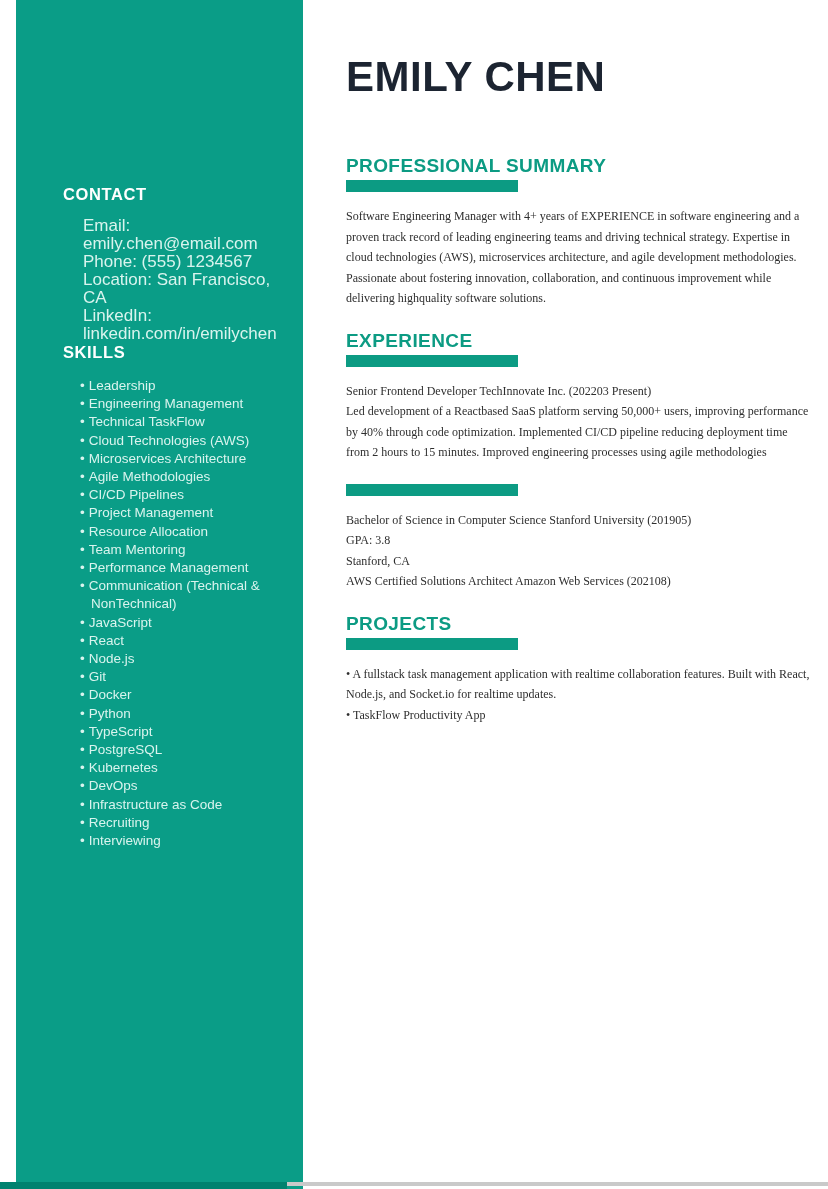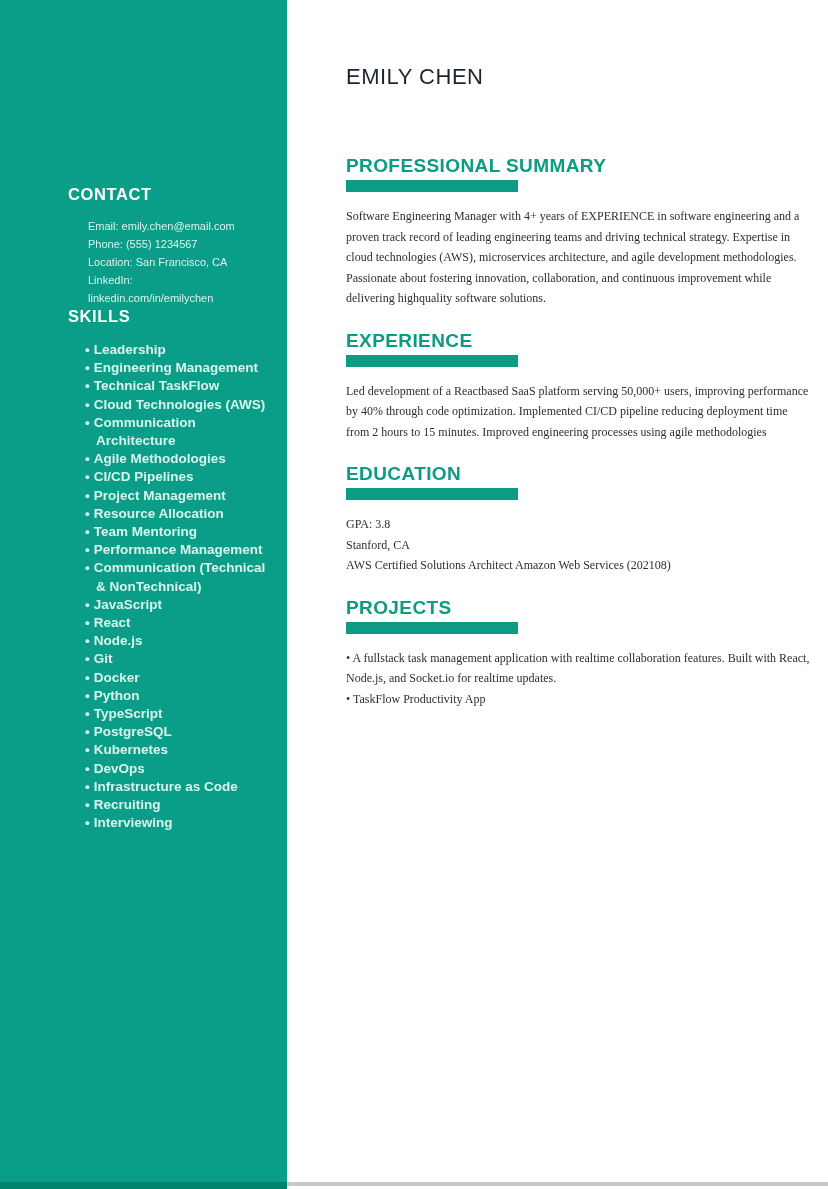--- a/index.html
+++ b/index.html
@@ -9,75 +9,74 @@
     width: 828px;
     height: 1189px;
     background: #ffffff;
     overflow: hidden;
     font-family: "Liberation Sans", sans-serif;
   }
 
   
   .sidebar {
     position: absolute;
-    left: 0; top: 0;
+    left: 16px; top: 0;
     width: 287px;
     height: 100%;
     background: #0a9d87;
-    padding: 185px 14px 0 68px;
+    padding: 185px 14px 0 47px;
   }
   .sidebar-bottom-edge {
     position: absolute;
     left: 0; bottom: 0;
     width: 287px; height: 7px;
     background: #00826f;
   }
   .side-title {
     margin: 0;
     font-size: 16.5px;
     font-weight: 700;
     letter-spacing: 0.6px;
     color: #ffffff;
   }
   .contact-list {
     margin: 13px 0 0 0;
     padding: 0 0 0 20px;
     list-style: none;
-    font-size: 11px;
+    font-size: 17px;
     line-height: 18px;
     color: #d9f4ee;
   }
   .skills-block { }
   .skills-list {
     margin: 15px 0 0 0;
     padding: 0 0 0 17px;
     list-style: none;
     font-size: 13.5px;
     line-height: 18.2px;
     color: #d9f4ee;
   }
   .skills-list li {
     padding-left: 11px;
     text-indent: -11px;
-    font-weight: bold;
   }
   .blt { margin-right: 4px; }
 
   
   .main {
     position: absolute;
     left: 346px; top: 0;
     width: 464px;
   }
   .resume-name {
     margin: 0;
     padding-top: 57px;
-    font-size: 22px;
+    font-size: 42px;
     line-height: 40px;
-    font-weight: 400;
+    font-weight: 700;
     letter-spacing: 0.5px;
     color: #1c2431;
     font-family: "Liberation Sans", sans-serif;
   }
   .sections { margin-top: 0; }
   .msec { margin: 0; }
   .msec.first { margin-top: 58px; }
   .msec + .msec { margin-top: 21px; }
   .sec-title {
     margin: 0;
@@ -140,21 +139,21 @@
       <ul class="skills-list">
 
           <li><span class="blt">•</span><span>Leadership</span></li>
 
           <li><span class="blt">•</span><span>Engineering Management</span></li>
 
           <li><span class="blt">•</span><span>Technical TaskFlow</span></li>
 
           <li><span class="blt">•</span><span>Cloud Technologies (AWS)</span></li>
 
-          <li><span class="blt">•</span><span>Communication Architecture</span></li>
+          <li><span class="blt">•</span><span>Microservices Architecture</span></li>
 
           <li><span class="blt">•</span><span>Agile Methodologies</span></li>
 
           <li><span class="blt">•</span><span>CI/CD Pipelines</span></li>
 
           <li><span class="blt">•</span><span>Project Management</span></li>
 
           <li><span class="blt">•</span><span>Resource Allocation</span></li>
 
           <li><span class="blt">•</span><span>Team Mentoring</span></li>
@@ -204,31 +203,32 @@
 
             <div class="bline">Software Engineering Manager with 4+ years of EXPERIENCE in software engineering and a proven track record of leading engineering teams and driving technical strategy. Expertise in cloud technologies (AWS), microservices architecture, and agile development methodologies. Passionate about fostering innovation, collaboration, and continuous improvement while delivering highquality software solutions.</div>
           </div>
       </section>
 
       <section class="msec">
         <h2 class="sec-title">EXPERIENCE</h2>
         <div class="sec-bar"></div>
         <div class="sec-body">
 
+            <div class="bline">Senior Frontend Developer TechInnovate Inc. (202203 Present)</div>
 
 
             <div class="bline">Led development of a Reactbased SaaS platform serving 50,000+ users, improving performance by 40% through code optimization. Implemented CI/CD pipeline reducing deployment time from 2 hours to 15 minutes. Improved engineering processes using agile methodologies</div>
           </div>
       </section>
 
       <section class="msec">
-        <h2 class="sec-title">EDUCATION</h2>
-        <div class="sec-bar"></div>
-        <div class="sec-body">
-
+        <div class="sec-bar"></div>
+        <div class="sec-body">
+
+            <div class="bline">Bachelor of Science in Computer Science Stanford University (201905)</div>
 
             <div class="bline">GPA: 3.8</div>
 
             <div class="bline">Stanford, CA</div>
 
             <div class="bline">AWS Certified Solutions Architect Amazon Web Services (202108)</div>
           </div>
       </section>
 
       <section class="msec">

